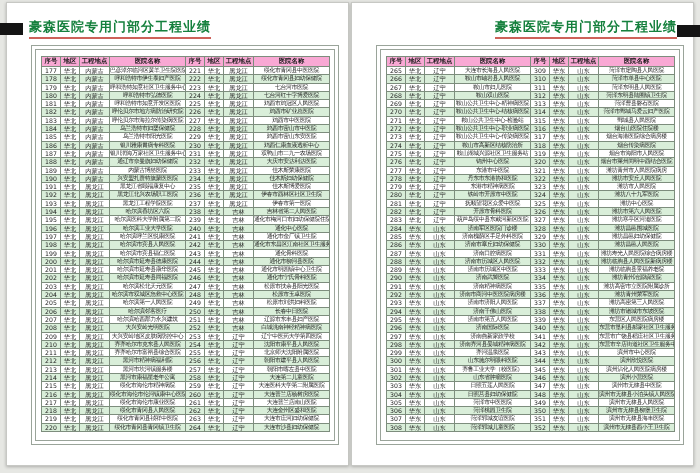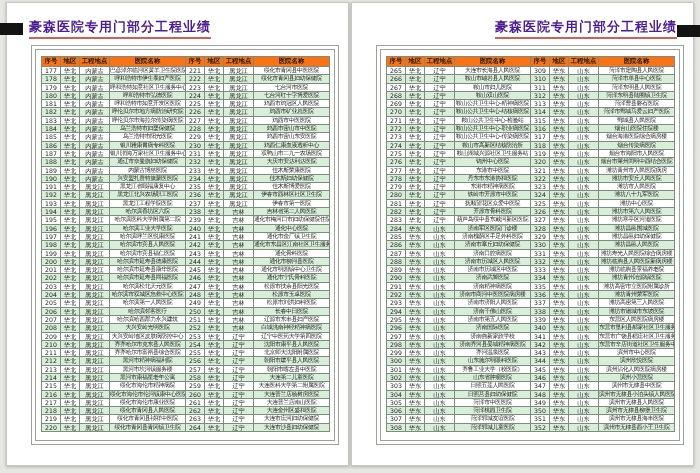--- a/index.html
+++ b/index.html
@@ -15,21 +15,21 @@
     box-sizing:border-box;
   }
   .page.left{left:6px;}
   .page.right{left:351px;}
   .black-bar{position:absolute;height:12px;width:23px;background:#141414;z-index:5;}
   .black-bar.left{left:0;top:23px;}
   .black-bar.right{right:0;top:25px;}
   .doc-title{
     position:absolute;top:15px;
     font-size:13px;font-weight:bold;letter-spacing:1px;
-    color:#4c1d95;border-bottom:2px solid #cd6159;padding-bottom:1px;
+    color:#15803d;border-bottom:2px solid #cd6159;padding-bottom:1px;
     white-space:nowrap;
   }
   .page.left .doc-title{left:22px;}
   .page.right .doc-title{right:16px;}
   .frame{
     position:absolute;left:24px;top:42px;width:308px;height:400px;
     border:1px solid #9aa49a;box-sizing:border-box;
   }
   .frame-inner{
     position:absolute;left:3px;top:3px;right:3px;bottom:3px;
@@ -38,21 +38,21 @@
   table.hosp{
     position:absolute;left:34px;top:53px;width:288px;
     border-collapse:collapse;table-layout:fixed;
     font-size:6.2px;color:#1c1c1c;
   }
   table.hosp th,table.hosp td{
     border:1px solid #7d8d7d;padding:0;text-align:center;
     white-space:nowrap;overflow:hidden;
   }
   table.hosp th{
-    background:#f97316;font-weight:bold;line-height:9px;font-size:6.4px;
+    background:#f9a8d4;font-weight:bold;line-height:9px;font-size:6.4px;
   }
   table.hosp td{line-height:7.3px;}
   table.hosp tr.stripe td{background:#d9eed9;}
   td.col-name{font-size:5.9px;letter-spacing:-0.4px;}
 </style>
 </head>
 <body>
 
 <div class="black-bar left"></div>
 <div class="black-bar right"></div>

